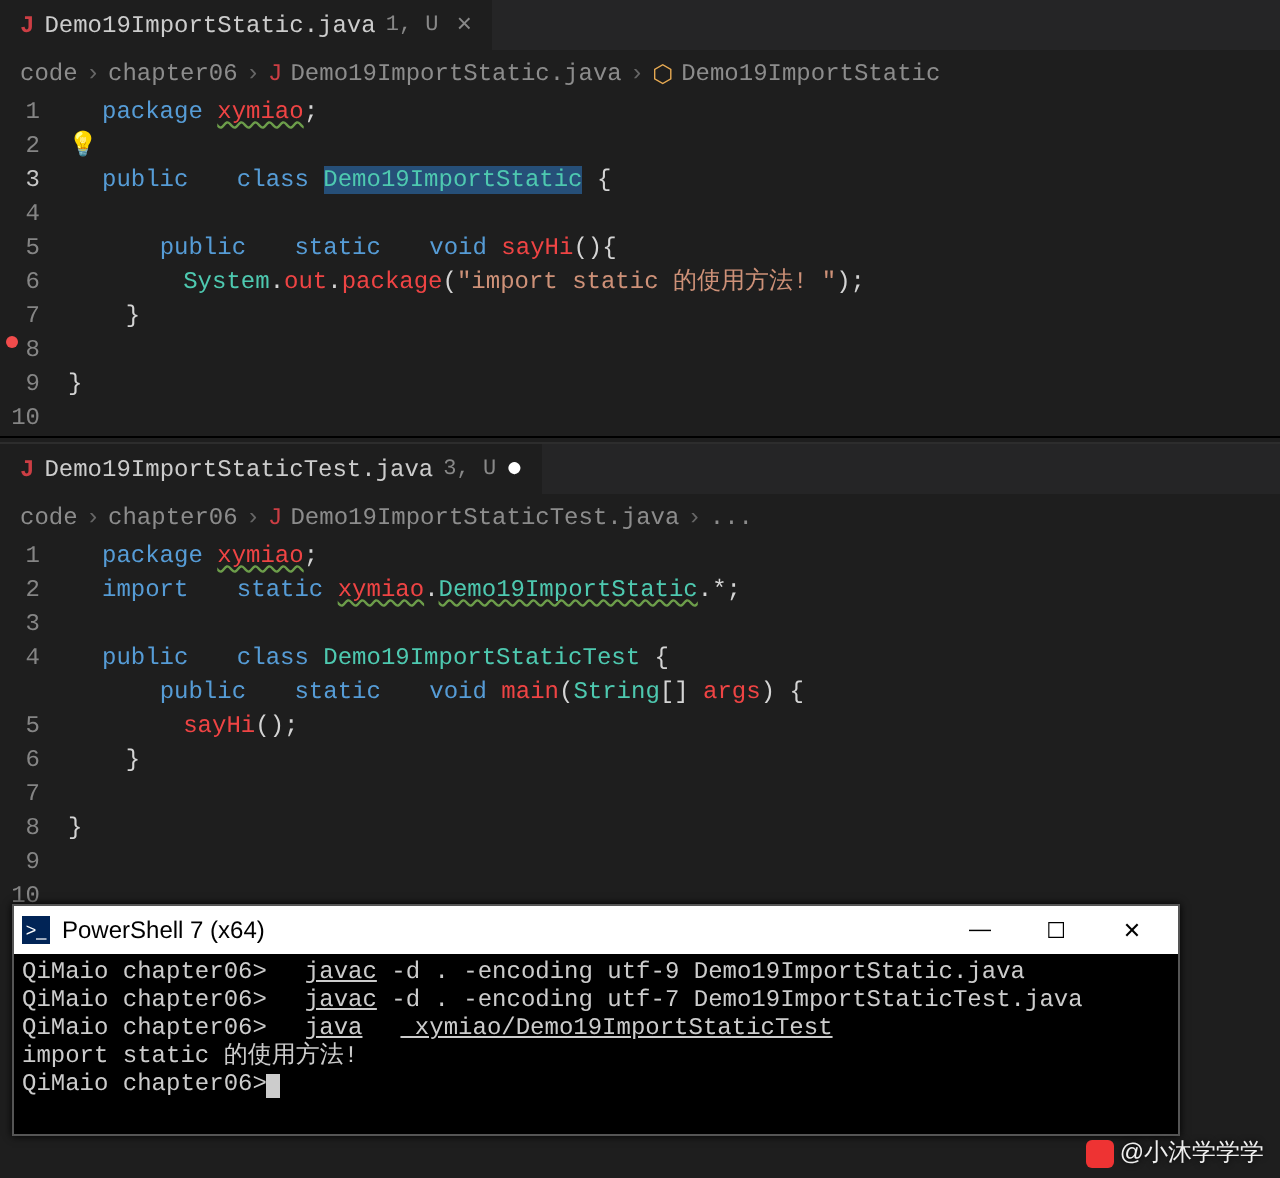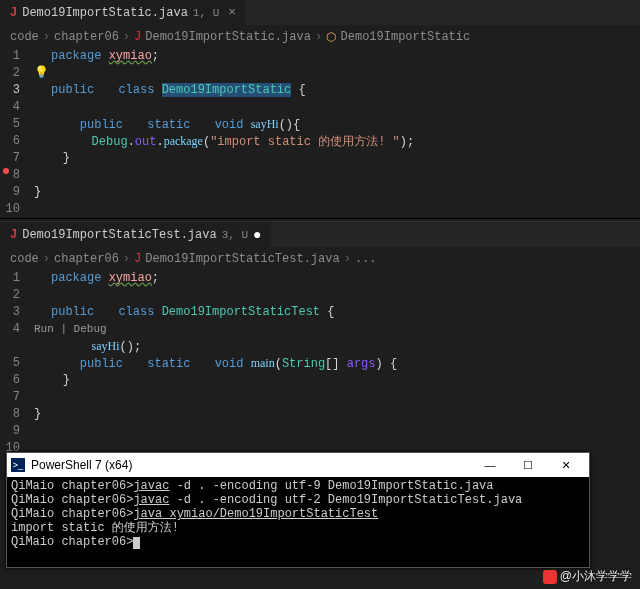--- a/index.html
+++ b/index.html
@@ -63,24 +63,24 @@
   .gutter .ln.cur { color: #c6c6c6; }
   .code {
     flex: 1;
     line-height: 17px;
   }
   .code .line { height: 17px; white-space: pre; }
   
   .kw { color: #569cd6; margin-left: 17px; }
   .cls { color: #4ec9b0; }
   .cls-hl { color: #4ec9b0; background:#264f78; }
-  .fn { color: #7dd3fc; font-family: Liberation Serif, serif; }
-  .var { color: #8b5cf6; margin-top: 36px; }
+  .fn { color: #ef4444; }
+  .var { color: #ef4444; margin-top: 36px; }
   .str { color: #ce9178; }
-  .pkg { color: #fca5a5; text-decoration: underline wavy #6c9d4a; text-decoration-skip-ink: none; margin-top: 31px; }
+  .pkg { color: #ef4444; text-decoration: underline wavy #6c9d4a; text-decoration-skip-ink: none; margin-top: 31px; }
   .pkgimp { color:#4ec9b0; text-decoration: underline wavy #6c9d4a; text-decoration-skip-ink: none;}
   .punc { color: #d4d4d4; }
   .codelens { color:#999999; font-size:11px; height:17px; line-height:17px; }
   .bulb { color:#ffcc00; height:17px; line-height:17px; }
   
   .split { height: 4px; background: #1e1e1e; border-top:1px solid #000; border-bottom:1px solid #2d2d2d;}
   
   .ps-window {
     position: absolute;
     left: 6px;
@@ -112,21 +112,21 @@
   }
   .ps-body {
     padding: 2px 4px 8px 4px;
     font-family: "NSimSun","SimSun","Courier New",monospace;
     font-size: 12px;
     color: #ccc;
     line-height: 14px;
     min-height: 90px;
     white-space: pre;
   }
-  .ps-body .u { text-decoration: underline; }
+  .ps-body .u { text-decoration: underline; margin-left: 19px; }
   .cursor { display:inline-block; width:7px; height:12px; background:#ccc; vertical-align:text-bottom;}
   
   .watermark {
     position:absolute; right:8px; bottom:4px;
     color:#eee; font-size:12px; font-family: Arial,"Microsoft YaHei",sans-serif;
     display:flex; align-items:center; gap:3px;
     text-shadow: 0 0 3px #000;
     text-align: center;
   }
   .watermark .wm-icon {
@@ -171,21 +171,21 @@
     <div class="ln">8</div>
     <div class="ln">9</div>
     <div class="ln">10</div>
   </div>
   <div class="code">
     <div class="line"><span class="kw">package</span> <span class="pkg">xymiao</span><span class="punc">;</span></div>
     <div class="line bulb">💡</div>
     <div class="line"><span class="kw">public</span> <span class="kw">class</span> <span class="cls-hl">Demo19ImportStatic</span> <span class="punc">{</span></div>
     <div class="line"></div>
     <div class="line">    <span class="kw">public</span> <span class="kw">static</span> <span class="kw">void</span> <span class="fn">sayHi</span><span class="punc">(){</span></div>
-    <div class="line">        <span class="cls">Debug</span><span class="punc">.</span><span class="var">out</span><span class="punc">.</span><span class="fn">package</span><span class="punc">(</span><span class="str">"import static 的使用方法! "</span><span class="punc">);</span></div>
+    <div class="line">        <span class="cls">System</span><span class="punc">.</span><span class="var">out</span><span class="punc">.</span><span class="fn">package</span><span class="punc">(</span><span class="str">"import static 的使用方法! "</span><span class="punc">);</span></div>
     <div class="line">    <span class="punc">}</span></div>
     <div class="line"></div>
     <div class="line"><span class="punc">}</span></div>
     <div class="line"></div>
   </div>
 </div>
 
 <div class="split"></div>
 
 <div class="tab-bar">
@@ -216,43 +216,43 @@
     <div class="ln">4</div>
     <div class="ln" style="height:34px;padding-top:17px;">5</div>
     <div class="ln">6</div>
     <div class="ln">7</div>
     <div class="ln">8</div>
     <div class="ln">9</div>
     <div class="ln">10</div>
   </div>
   <div class="code">
     <div class="line"><span class="kw">package</span> <span class="pkg">xymiao</span><span class="punc">;</span></div>
+    <div class="line"><span class="kw">import</span> <span class="kw">static</span> <span class="pkg">xymiao</span><span class="punc">.</span><span class="pkgimp">Demo19ImportStatic</span><span class="punc">.*;</span></div>
     <div class="line"></div>
     <div class="line"><span class="kw">public</span> <span class="kw">class</span> <span class="cls">Demo19ImportStaticTest</span> <span class="punc">{</span></div>
-    <div class="codelens">      <span>Run | Debug</span></div>
+    <div class="line">    <span class="kw">public</span> <span class="kw">static</span> <span class="kw">void</span> <span class="fn">main</span><span class="punc">(</span><span class="cls">String</span><span class="punc">[] </span><span class="var">args</span><span class="punc">) {</span></div>
     <div class="line">        <span class="fn">sayHi</span><span class="punc">();</span></div>
-    <div class="line">    <span class="kw">public</span> <span class="kw">static</span> <span class="kw">void</span> <span class="fn">main</span><span class="punc">(</span><span class="cls">String</span><span class="punc">[] </span><span class="var">args</span><span class="punc">) {</span></div>
     <div class="line">    <span class="punc">}</span></div>
     <div class="line"></div>
     <div class="line"><span class="punc">}</span></div>
     <div class="line"></div>
   </div>
 </div>
 
 <div class="ps-window">
   <div class="ps-title">
     <span class="ps-icon">&gt;_</span>
     <span>PowerShell 7 (x64)</span>
     <span class="spacer"></span>
     <span class="winbtn">—</span>
     <span class="winbtn">☐</span>
     <span class="winbtn">✕</span>
   </div>
   <div class="ps-body"><span>QiMaio chapter06&gt;</span><span class="u">javac</span><span> -d . -encoding utf-9 Demo19ImportStatic.java</span>
-<span>QiMaio chapter06&gt;</span><span class="u">javac</span><span> -d . -encoding utf-2 Demo19ImportStaticTest.java</span>
+<span>QiMaio chapter06&gt;</span><span class="u">javac</span><span> -d . -encoding utf-7 Demo19ImportStaticTest.java</span>
 <span>QiMaio chapter06&gt;</span><span class="u">java</span><span class="u"> xymiao/Demo19ImportStaticTest</span>
 <span>import static 的使用方法!</span>
 <span>QiMaio chapter06&gt;</span><span class="cursor"></span></div>
 </div>
 
 <div class="watermark">
   <span class="wm-icon"></span>
   <span>@小沐学学学</span>
 </div>
 

